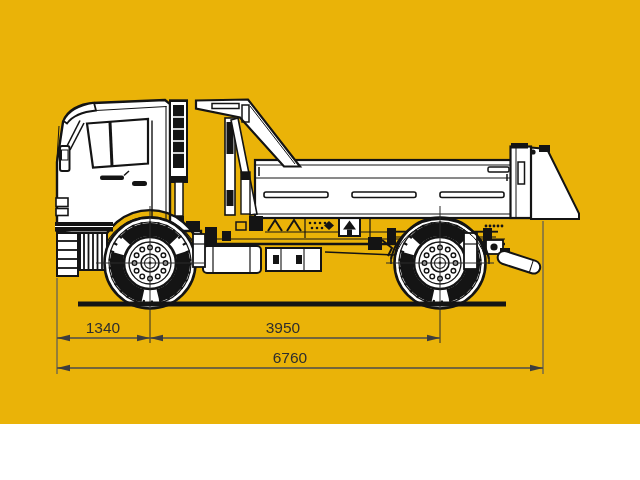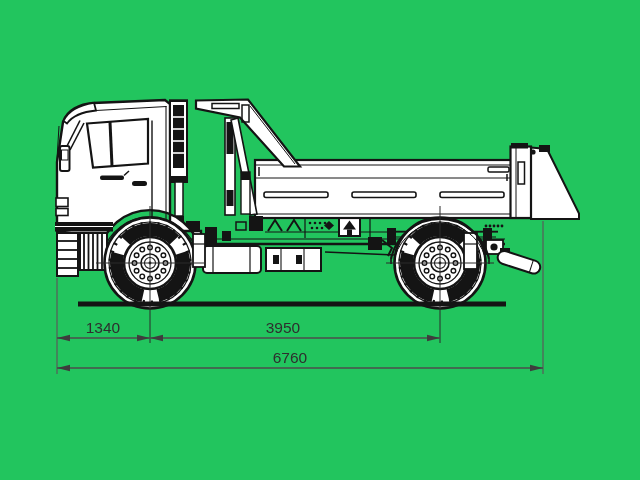--- a/index.html
+++ b/index.html
@@ -1,16 +1,16 @@
 <!DOCTYPE html>
 <html><head>
 <meta charset="utf-8">
 <style>
   html,body{margin:0;padding:0;background:#ffffff;}
-  .canvas{width:640px;height:480px;background:#22c55e;position:relative;overflow:hidden;
+  .canvas{width:640px;height:424px;background:#eab308;position:relative;overflow:hidden;
           font-family:"Liberation Sans", sans-serif;}
   svg{display:block;}
   .dim-label{font-family:"Liberation Sans", sans-serif;font-size:15.5px;fill:#2e2e2e;}
 </style>
 </head>
 <body>
 
 <div class="canvas">
 <svg width="640" height="480" viewBox="0 0 640 480">
 

